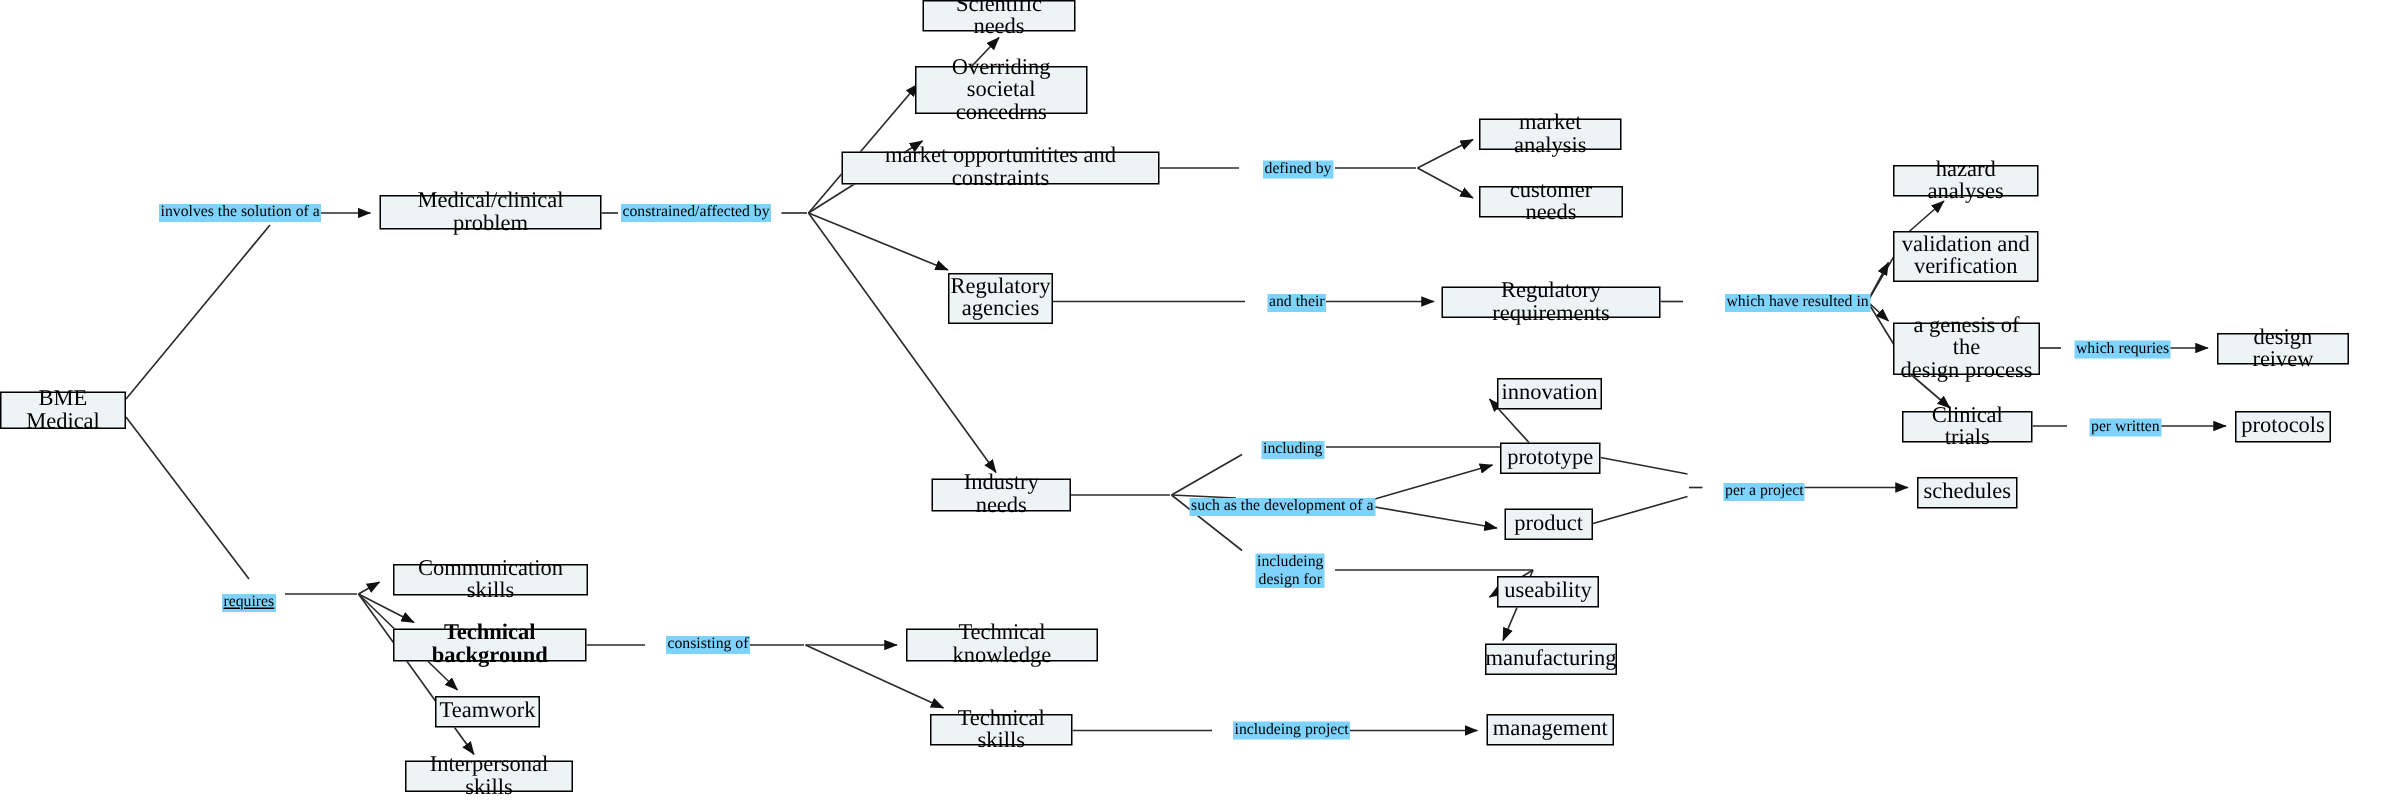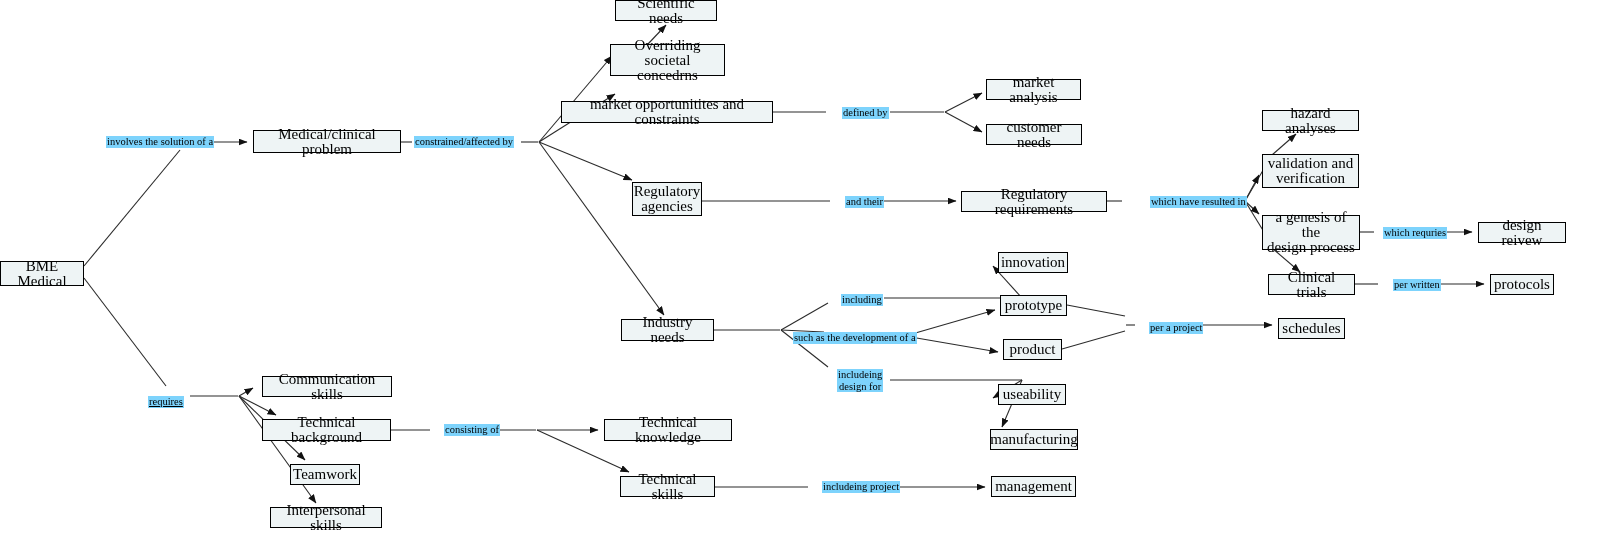--- a/index.html
+++ b/index.html
@@ -161,21 +161,21 @@
   <div class="node" style="left:1268px;top:274px;width:87px;height:21px;">Clinical trials</div>
   <div class="node" style="left:1478px;top:222px;width:88px;height:21px;">design reivew</div>
   <div class="node" style="left:1490px;top:274px;width:64px;height:21px;">protocols</div>
   <div class="node" style="left:998px;top:252px;width:70px;height:21px;">innovation</div>
   <div class="node" style="left:1000px;top:295px;width:67px;height:21px;">prototype</div>
   <div class="node" style="left:1003px;top:339px;width:59px;height:21px;">product</div>
   <div class="node" style="left:998px;top:384px;width:68px;height:21px;">useability</div>
   <div class="node" style="left:990px;top:429px;width:88px;height:21px;">manufacturing</div>
   <div class="node" style="left:1278px;top:318px;width:67px;height:21px;">schedules</div>
   <div class="node" style="left:262px;top:376px;width:130px;height:21px;">Communication skills</div>
-  <div class="node" style="left:262px;top:419px;width:129px;height:22px;">Technical background</div>
+  <div class="node" style="left:262px;top:419px;width:129px;height:22px;font-weight:bold;">Technical background</div>
   <div class="node" style="left:290px;top:464px;width:70px;height:21px;">Teamwork</div>
   <div class="node" style="left:270px;top:507px;width:112px;height:21px;">Interpersonal skills</div>
   <div class="node" style="left:604px;top:419px;width:128px;height:22px;">Technical knowledge</div>
   <div class="node" style="left:620px;top:476px;width:95px;height:21px;">Technical skills</div>
   <div class="node" style="left:991px;top:476px;width:85px;height:21px;">management</div>
 
   <div class="edge-label" style="left:106px;top:136px;">involves the solution of a</div>
   <div class="edge-label" style="left:414px;top:136px;">constrained/affected by</div>
   <div class="edge-label" style="left:842px;top:107px;">defined by</div>
   <div class="edge-label" style="left:845px;top:196px;">and their</div>

